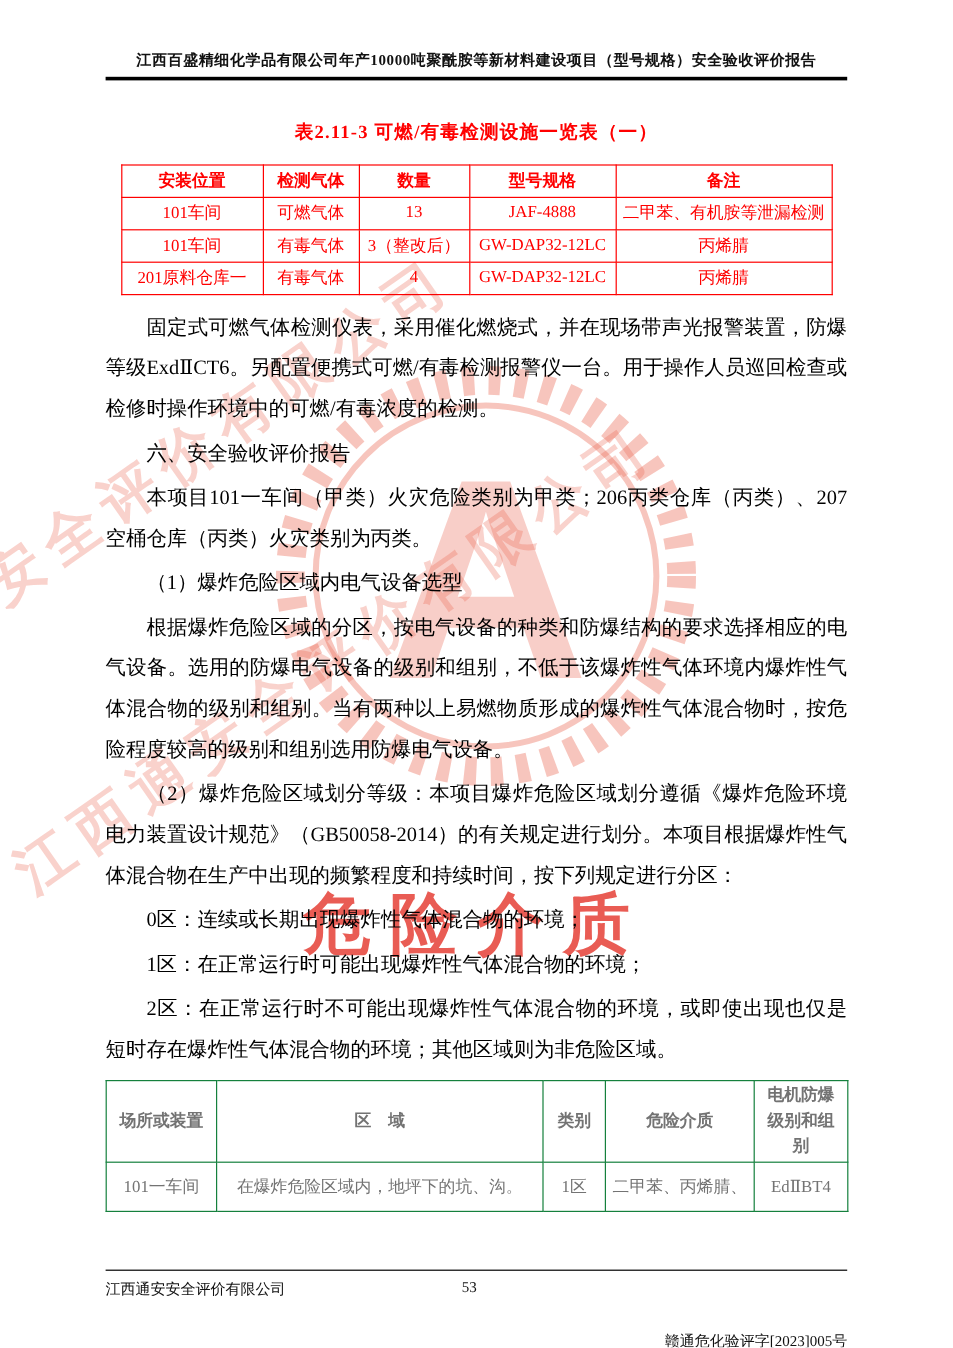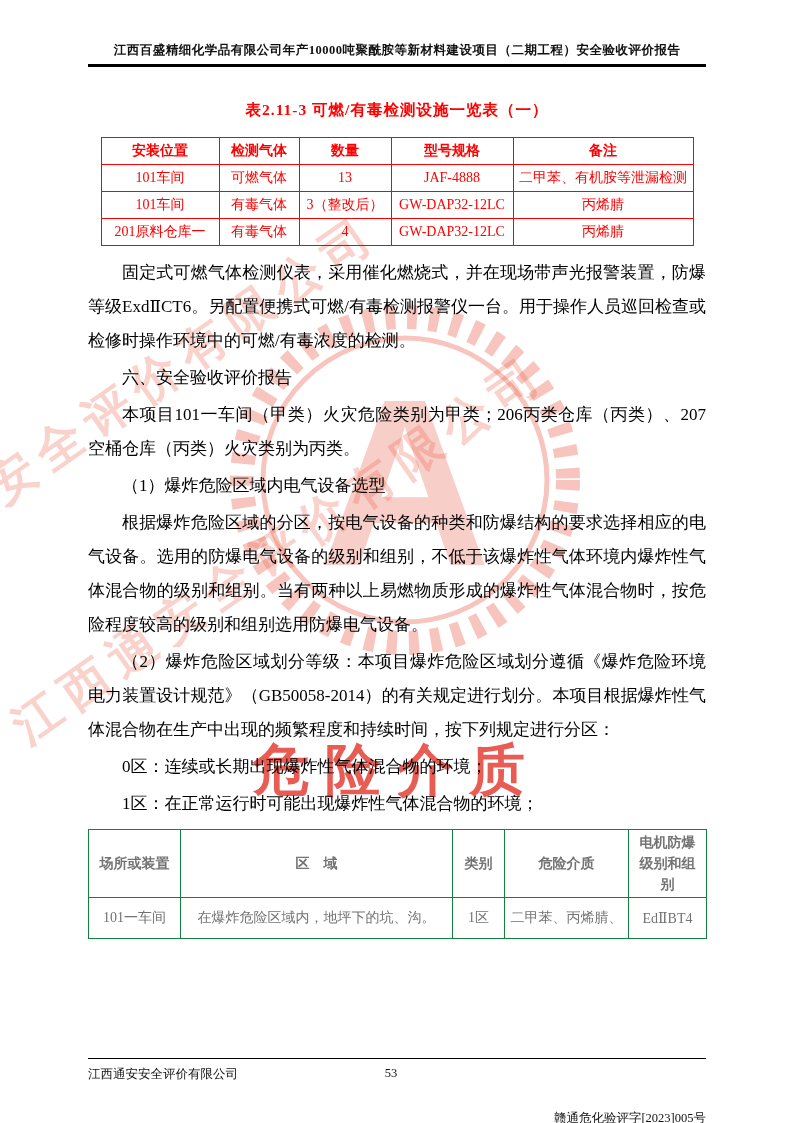--- a/index.html
+++ b/index.html
@@ -59,21 +59,21 @@
     <svg class="wm-logo" width="390" height="390" viewBox="0 0 390 390">
       <circle cx="195" cy="195" r="163" fill="none" stroke="rgba(233,94,73,0.36)" stroke-width="24" stroke-dasharray="10 12"></circle>
       <circle cx="195" cy="195" r="142" fill="none" stroke="rgba(233,94,73,0.36)" stroke-width="5"></circle>
       <text x="195" y="280" text-anchor="middle" font-size="238" font-weight="bold" fill="rgba(233,94,73,0.30)" font-family="Liberation Sans, sans-serif">A</text>
     </svg>
     <div class="wm-diag wm-d1">江西通安全评价有限公司</div>
     <div class="wm-diag wm-d2">江西通安全评价有限公司</div>
     <div class="wm-banner">危险介质</div>
   </div>
 
-  <div class="header">江西百盛精细化学品有限公司年产10000吨聚酰胺等新材料建设项目（二期工程）安全验收评价报告</div>
+  <div class="header">江西百盛精细化学品有限公司年产10000吨聚酰胺等新材料建设项目（型号规格）安全验收评价报告</div>
   <div class="header-rule"></div>
 
   <div class="content">
 
     <div class="tbl-title">表2.11-3 可燃/有毒检测设施一览表（一）</div>
 
     <table class="t1">
       <colgroup>
         <col style="width:118px">
           <col style="width:80px">
@@ -116,20 +116,21 @@
     </table>
 
     <p class="para para-first">固定式可燃气体检测仪表，采用催化燃烧式，并在现场带声光报警装置，防爆等级ExdⅡCT6。另配置便携式可燃/有毒检测报警仪一台。用于操作人员巡回检查或检修时操作环境中的可燃/有毒浓度的检测。</p>
     <p class="para">六、安全验收评价报告</p>
     <p class="para">本项目101一车间（甲类）火灾危险类别为甲类；206丙类仓库（丙类）、207空桶仓库（丙类）火灾类别为丙类。</p>
     <p class="para">（1）爆炸危险区域内电气设备选型</p>
     <p class="para">根据爆炸危险区域的分区，按电气设备的种类和防爆结构的要求选择相应的电气设备。选用的防爆电气设备的级别和组别，不低于该爆炸性气体环境内爆炸性气体混合物的级别和组别。当有两种以上易燃物质形成的爆炸性气体混合物时，按危险程度较高的级别和组别选用防爆电气设备。</p>
     <p class="para">（2）爆炸危险区域划分等级：本项目爆炸危险区域划分遵循《爆炸危险环境电力装置设计规范》（GB50058-2014）的有关规定进行划分。本项目根据爆炸性气体混合物在生产中出现的频繁程度和持续时间，按下列规定进行分区：</p>
     <p class="para">0区：连续或长期出现爆炸性气体混合物的环境；</p>
     <p class="para">1区：在正常运行时可能出现爆炸性气体混合物的环境；</p>
+    <p class="para">2区：在正常运行时不可能出现爆炸性气体混合物的环境，或即使出现也仅是短时存在爆炸性气体混合物的环境；其他区域则为非危险区域。</p>
 
     <table class="t2">
       <colgroup>
         <col style="width:92px">
           <col style="width:272px">
           <col style="width:52px">
           <col style="width:124px">
           <col style="width:78px">
       </colgroup>
       <thead>

